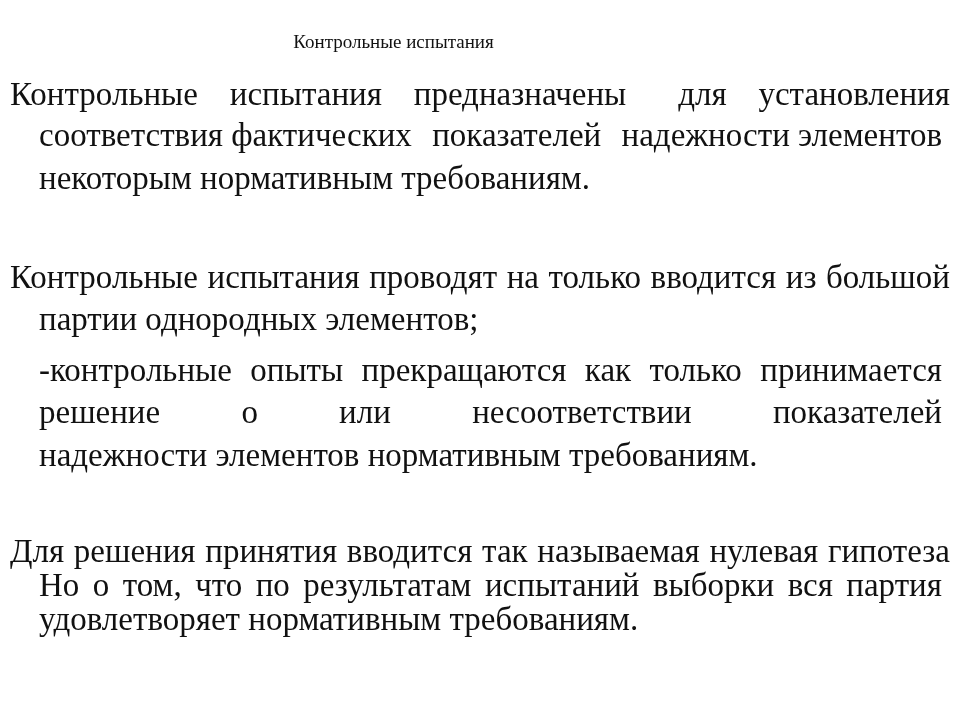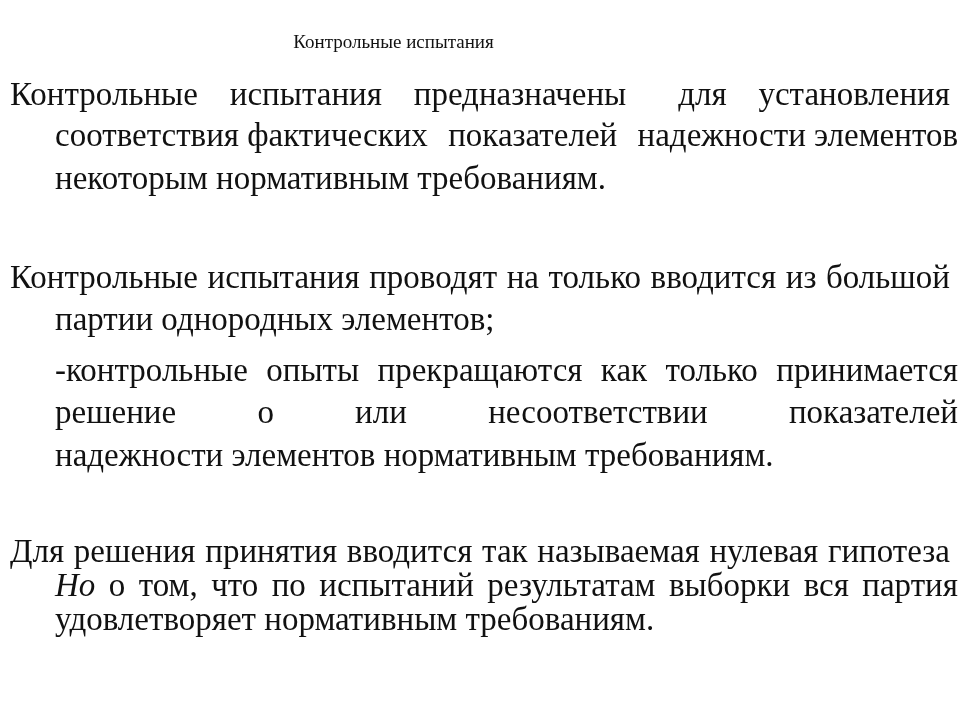--- a/index.html
+++ b/index.html
@@ -26,25 +26,25 @@
     }
     .line {
       position: absolute;
       font-size: 33px;
       line-height: 34px;
       white-space: nowrap;
       display: flex;
       justify-content: space-between;
     }
     .line.first { left: 10px; width: 940px; }
-    .line.indent { left: 55px; width: 903px; text-align: center; }
+    .line.indent { left: 39px; width: 903px; text-align: center; }
     .line.last { justify-content: flex-start; }
     .line.last span.w { margin-right: 7px; }
     .w { display: inline-block; }
-    .it { font-style: italic; }
+    .it { }
   </style>
 </head>
 <body>
 
 <div>
   <div class="slide-title">Контрольные испытания</div>
 
   <div>
     <div class="line first" style="top:77px">
       <span class="w">Контрольные</span>
@@ -110,22 +110,22 @@
       <span class="w">называемая</span>
       <span class="w">нулевая</span>
       <span class="w">гипотеза</span>
     </div>
     <div class="line indent" style="top:568px">
       <span class="w it">Но</span>
       <span class="w">о</span>
       <span class="w">том,</span>
       <span class="w">что</span>
       <span class="w">по</span>
+      <span class="w">результатам</span>
       <span class="w">испытаний</span>
-      <span class="w">результатам</span>
       <span class="w">выборки</span>
       <span class="w">вся</span>
       <span class="w">партия</span>
     </div>
     <div class="line indent last" style="top:602px">
       <span class="w">удовлетворяет нормативным требованиям.</span>
     </div>
   </div>
 </div>
 

